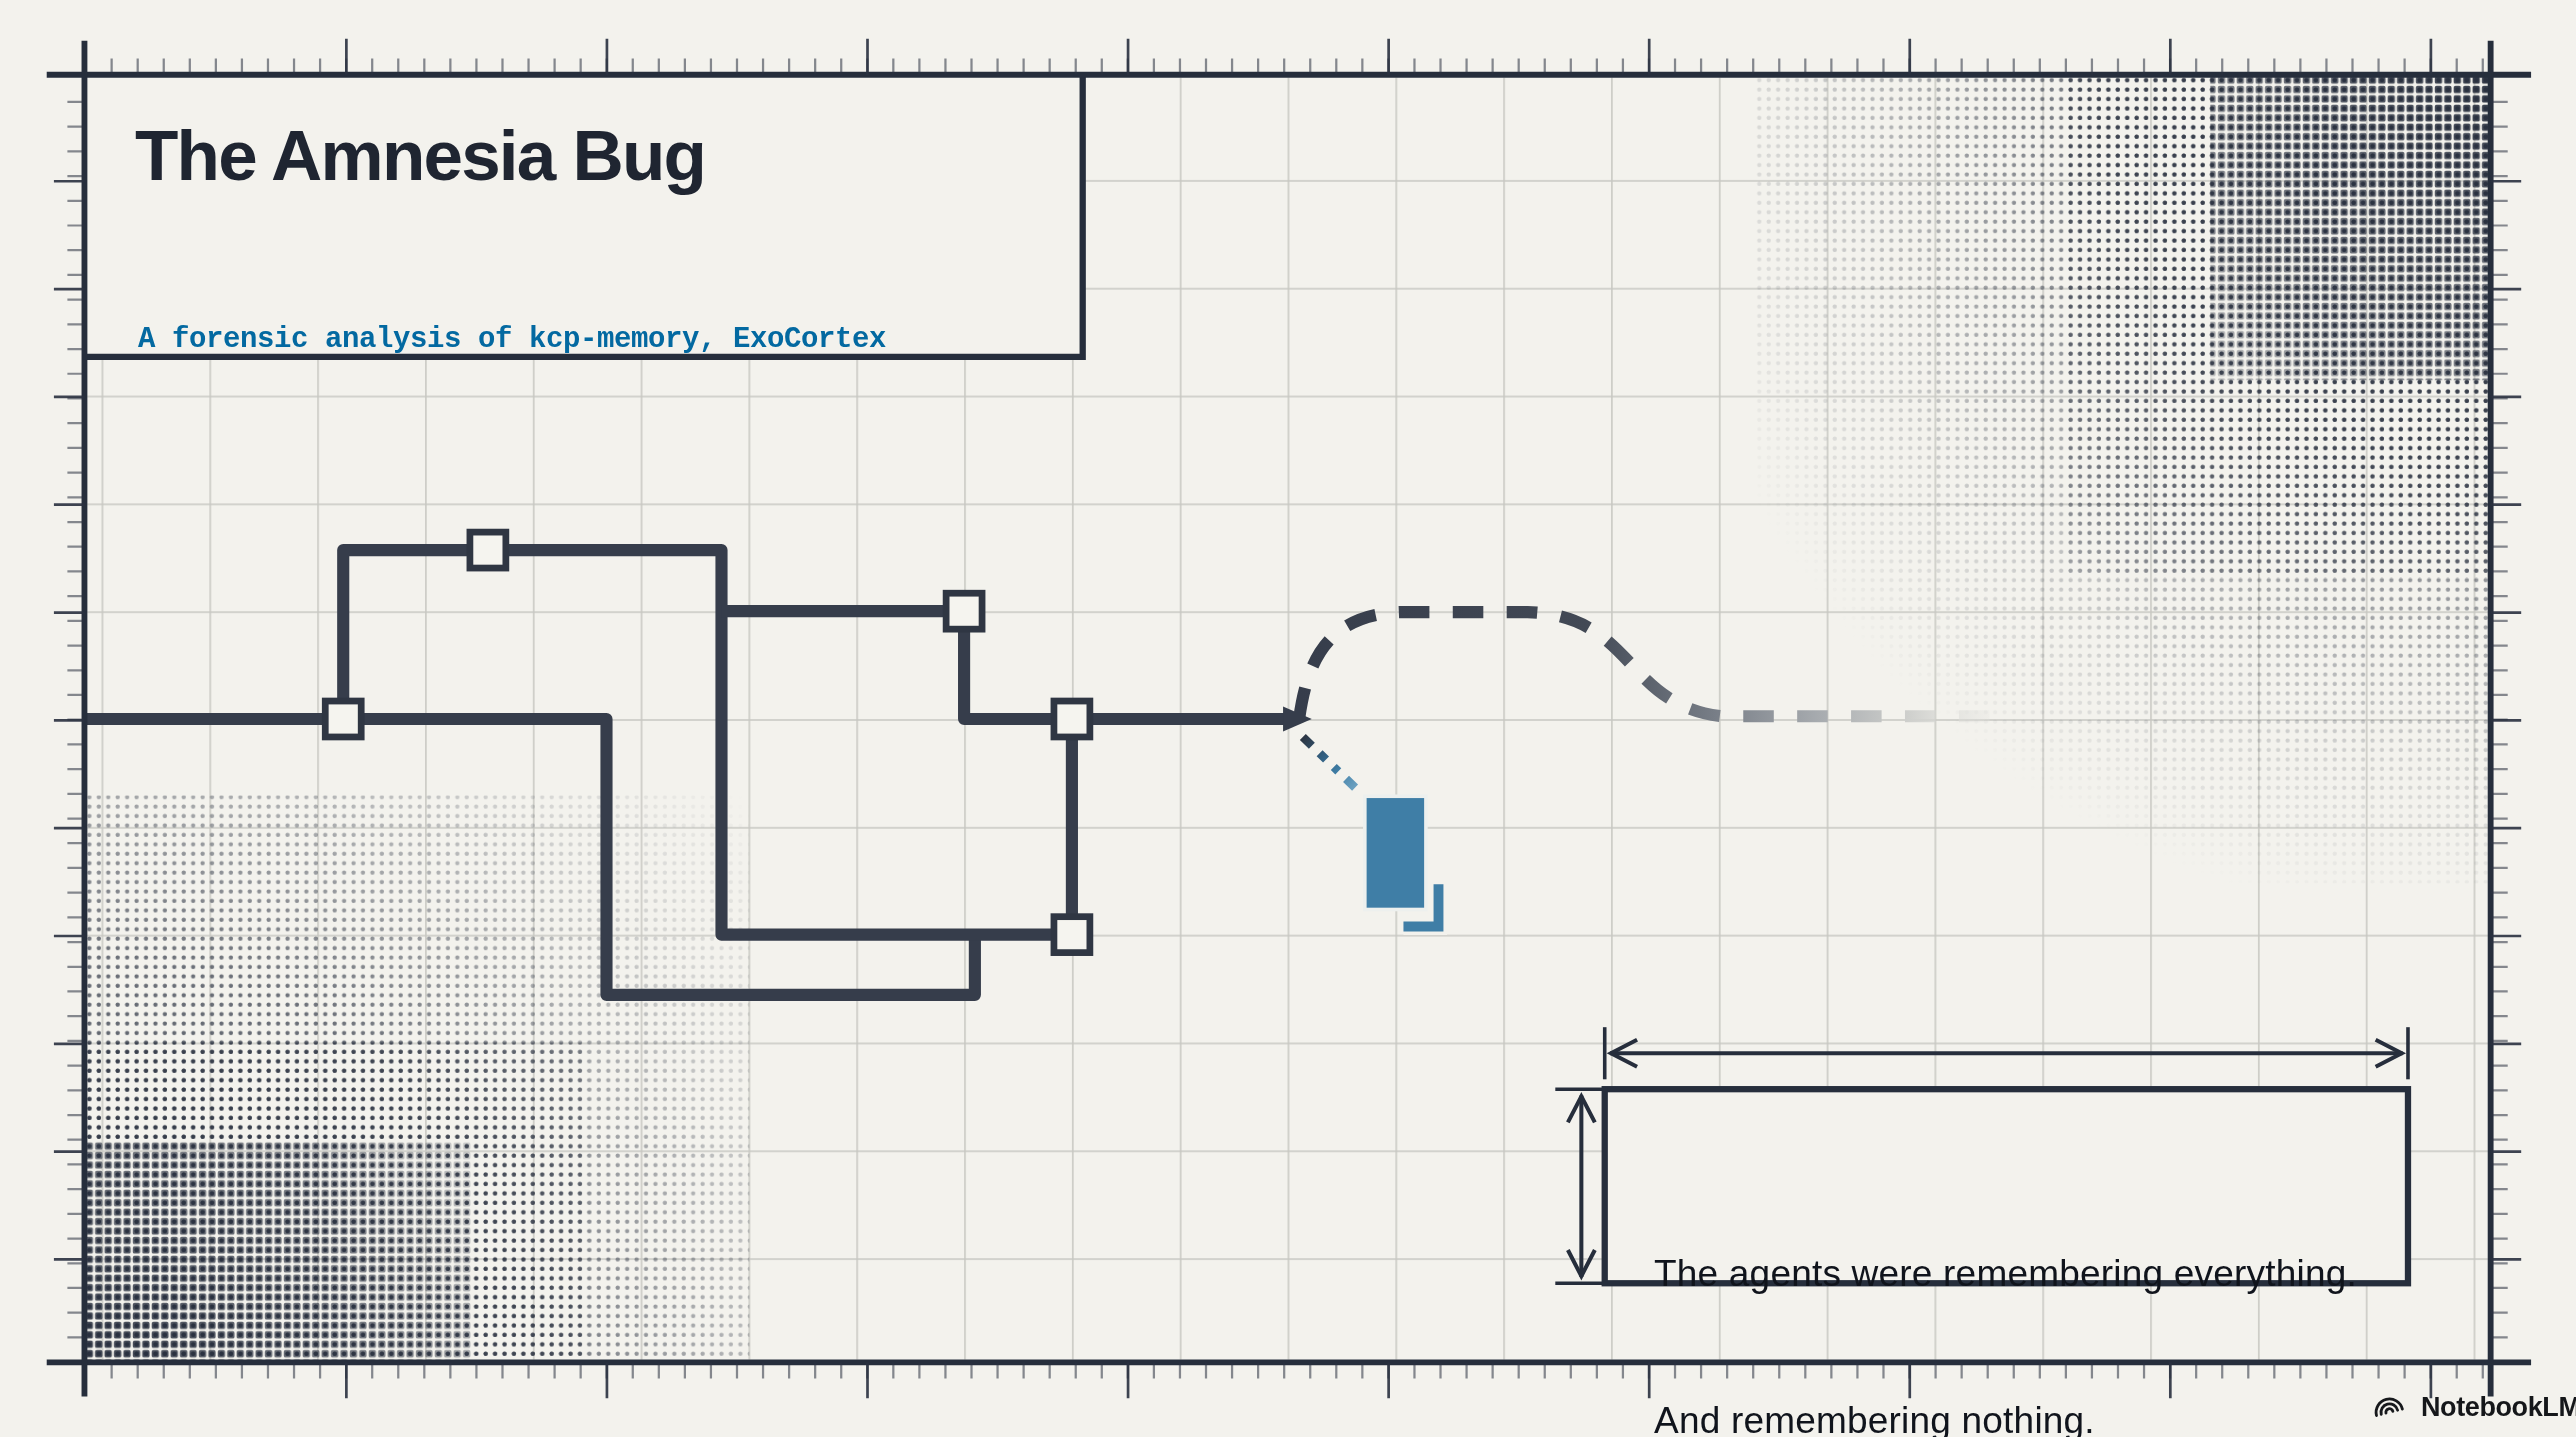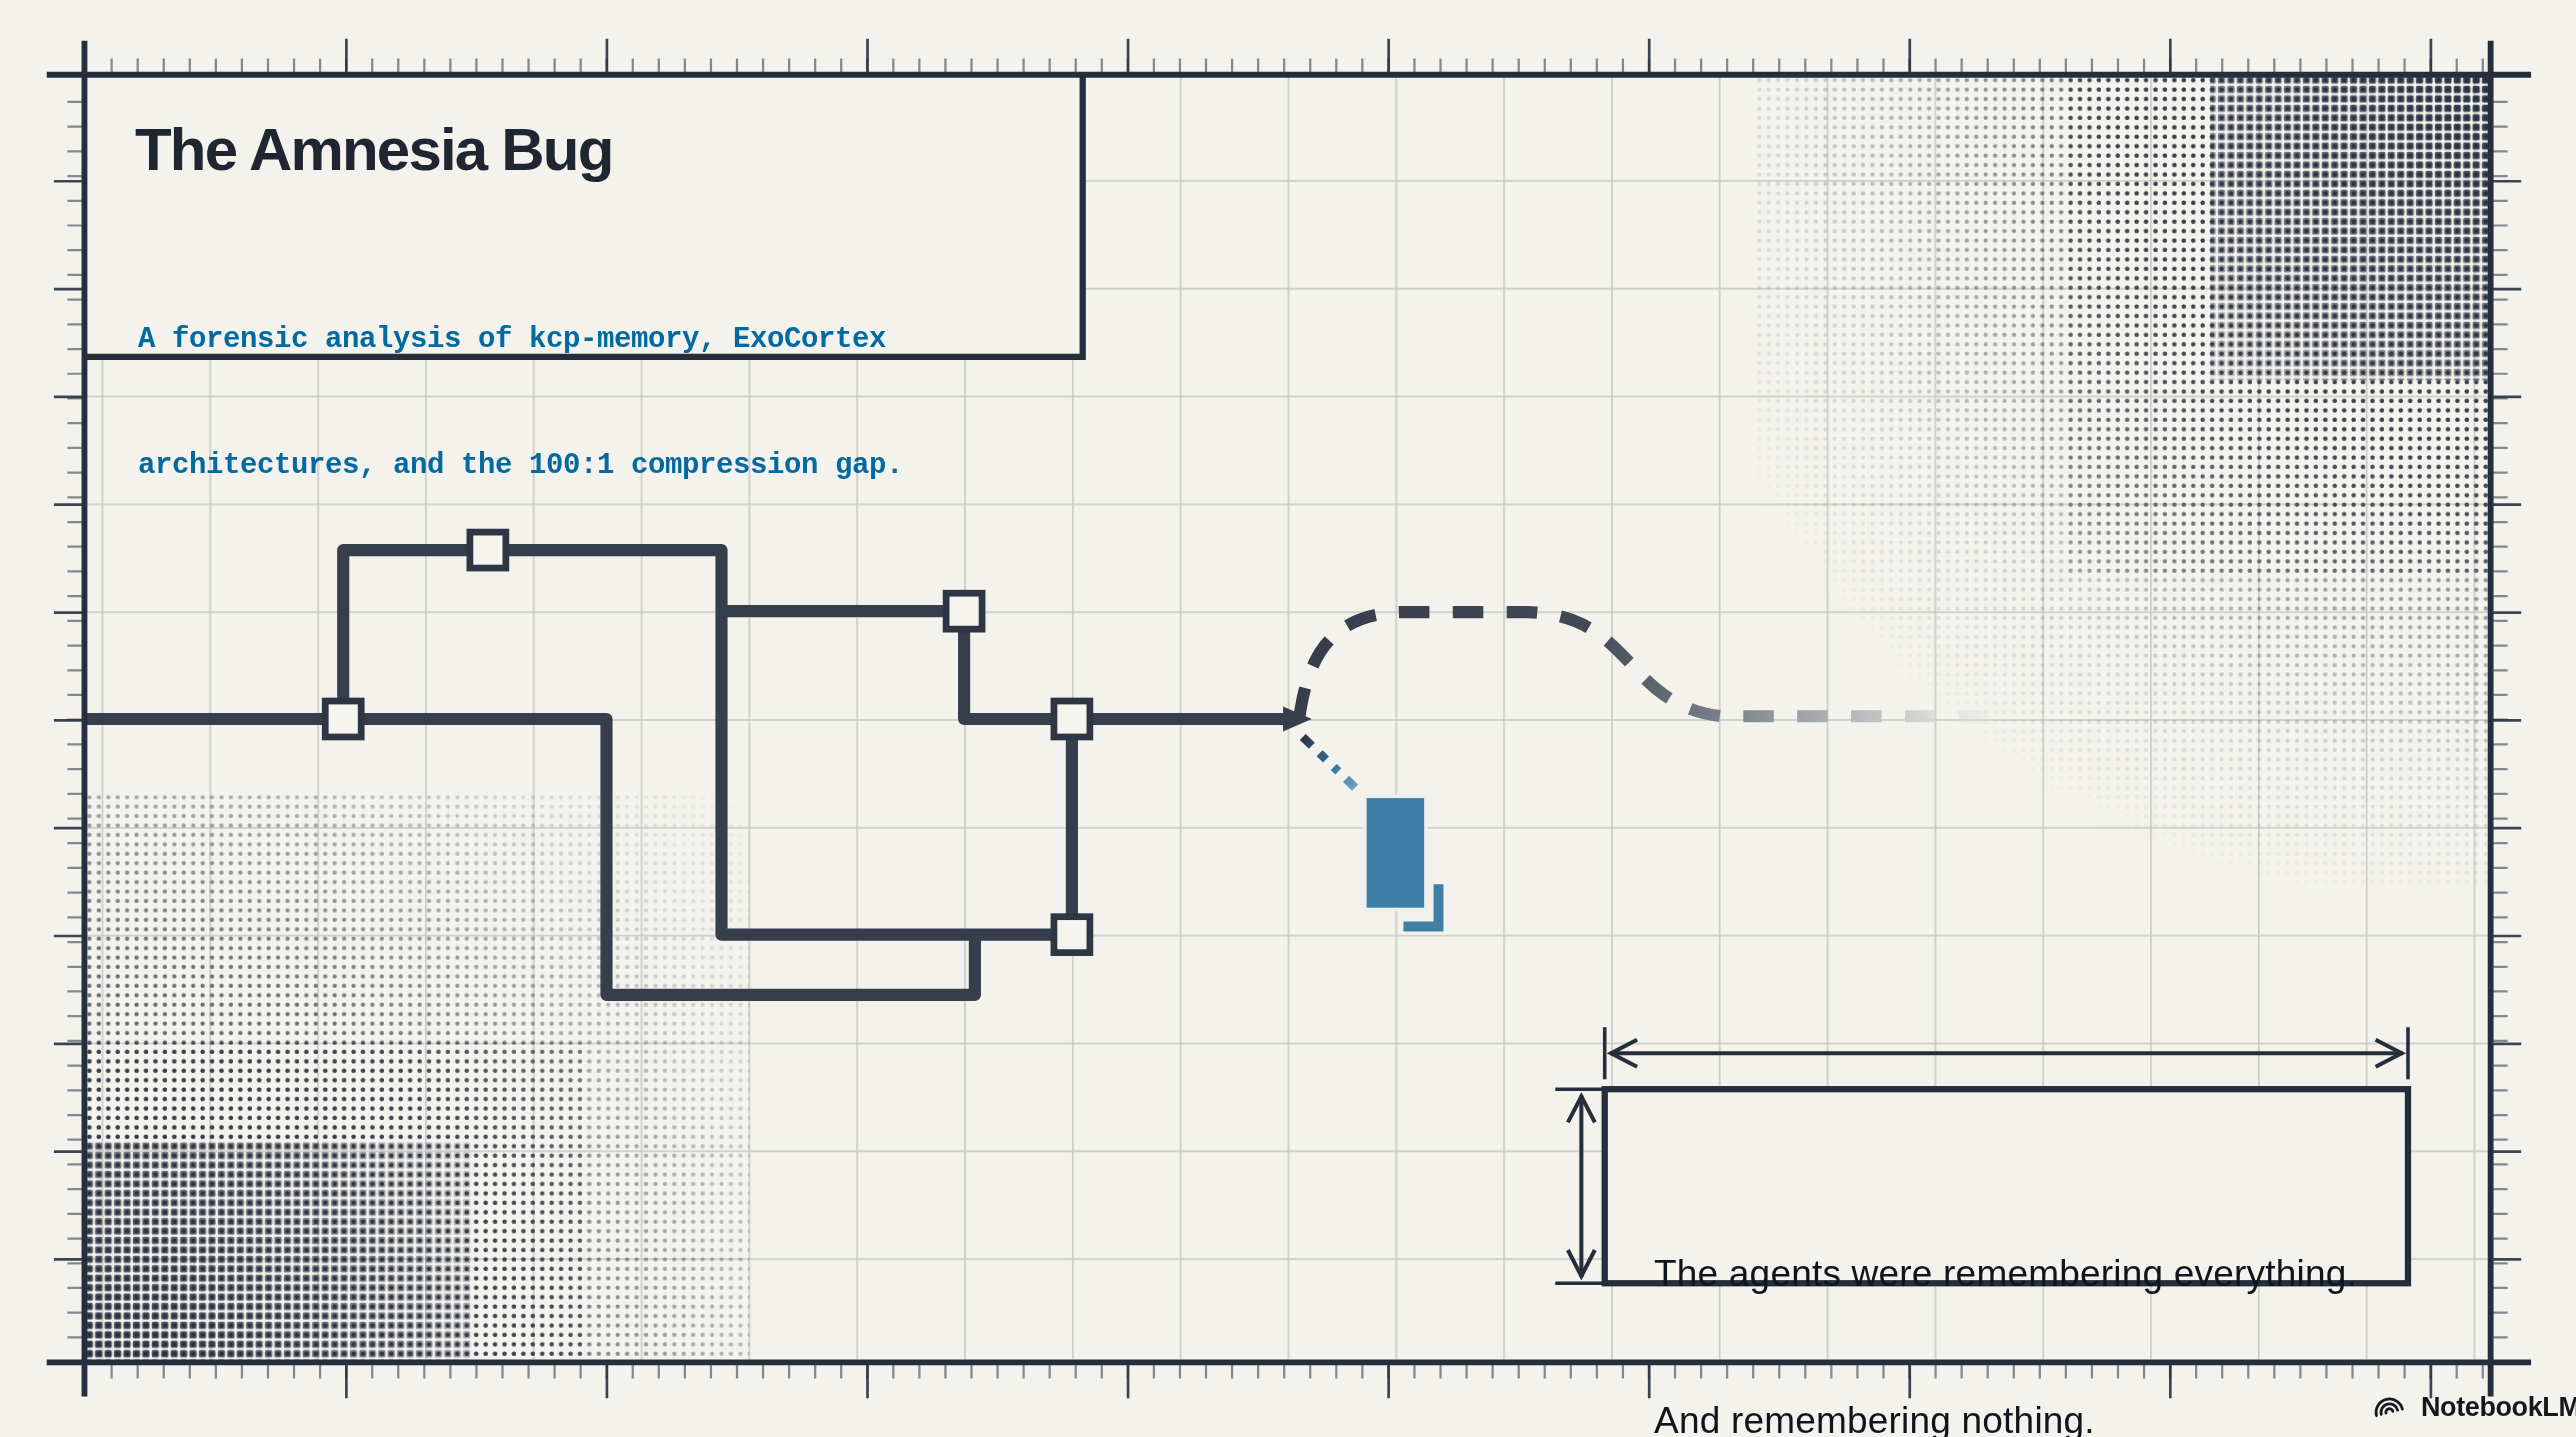--- a/index.html
+++ b/index.html
@@ -7,21 +7,21 @@
     position:relative;
     width:2576px;height:1438px;
     background:#f3f2ed;
     overflow:hidden;
     font-family:"Liberation Sans",sans-serif;
   }
   #blueprint{position:absolute;left:0;top:0;}
   .txt{position:absolute;white-space:pre;}
   #title-text{
     left:135px;top:115px;
-    font-size:60px;font-weight:bold;letter-spacing:-1.8px;
+    font-size:71px;font-weight:bold;letter-spacing:-1.8px;
     color:#1f2531;
   }
   #subtitle-text{
     left:138px;top:235px;
     font-family:"Liberation Mono","DejaVu Sans Mono",monospace;
     font-size:29px;line-height:42px;font-weight:bold;
     color:#0369a1;letter-spacing:-0.4px;
   }
   #quote-text{
     left:1654px;top:1151px;
@@ -189,21 +189,20 @@
 
       <line x1="2781.5" y1="112" x2="2781.5" y2="1514" stroke-width="19" stroke-dasharray="2.5 25" opacity="0.55"></line>
       <line x1="2789" y1="200" x2="2789" y2="1514" stroke-width="34" stroke-dasharray="3 117" opacity="0.9"></line>
     </g>
   </svg>
 
   <div class="txt" id="title-text">The Amnesia Bug</div>
 
   <div class="txt" id="subtitle-text">
     <div>A forensic analysis of kcp-memory, ExoCortex</div>
-    <div>architectures, and the 100:1 compression gap.</div>
   </div>
 
   <div class="txt" id="quote-text">
     <div>The agents were remembering everything.</div>
     <div>And remembering nothing.</div>
   </div>
 
   <div id="watermark">
     <svg width="34" height="32" viewBox="0 0 38 36">
       <g transform="rotate(-14 19 22)" stroke="#17191c" stroke-width="3.2" fill="none" stroke-linecap="round">

